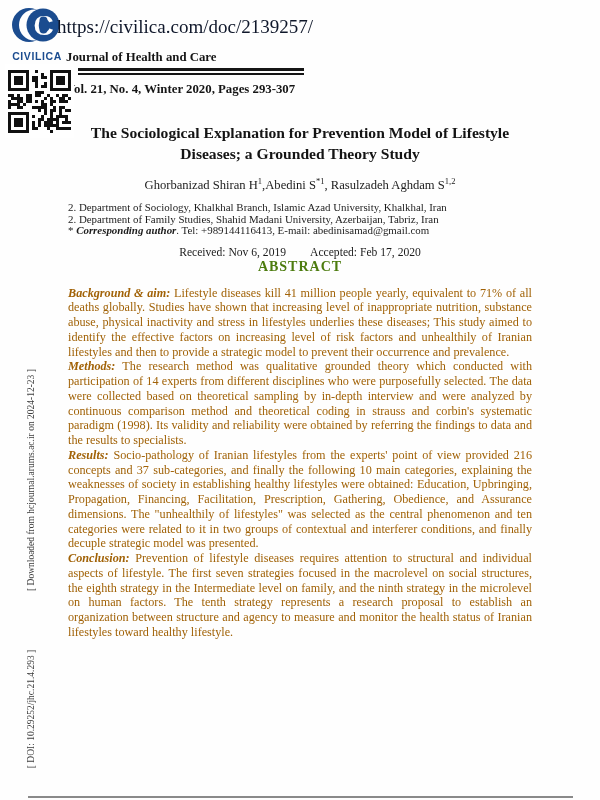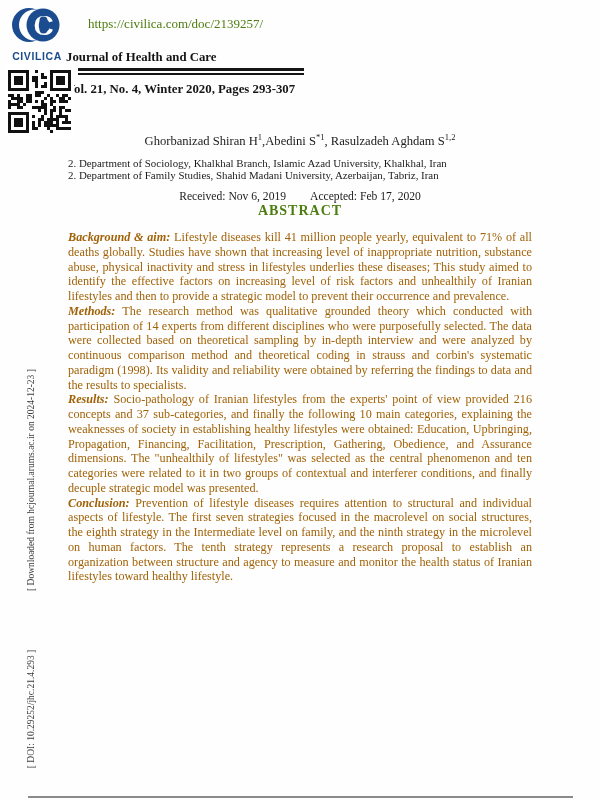--- a/index.html
+++ b/index.html
@@ -4,21 +4,21 @@
 <style>
   html,body{margin:0;padding:0;}
   body{width:600px;height:800px;background:#fdfdfd;position:relative;overflow:hidden;
        font-family:"Liberation Serif",serif;color:#1f1f1f;}
   .page{position:absolute;inset:0;background:#fefefe;}
 
   
   .logo-block{position:absolute;left:8px;top:5px;width:58px;text-align:center;}
   .logo-word{font-family:"Liberation Sans",sans-serif;font-weight:bold;font-size:10.5px;
              color:#1b4c8f;letter-spacing:0.6px;margin-top:-1px;}
-  .url{position:absolute;left:88px;top:16px;font-size:13px;color:#4d7c0f;}
+  .url{position:absolute;left:57px;top:16px;font-size:19px;color:#0f172a;}
   .qr{position:absolute;left:5px;top:64px;width:69px;height:74px;background:#fff;
       display:flex;align-items:center;justify-content:center;z-index:3;}
   .journal-block{position:absolute;left:66px;top:50px;z-index:1;}
   .journal-name{font-weight:bold;font-size:12.8px;color:#151515;}
   .rule2{margin:3px 0 0 12px;width:226px;height:2px;
          border-top:3px solid #151515;border-bottom:2px solid #151515;}
   .issue-line{margin-top:7px;font-weight:bold;font-size:12.8px;color:#151515;}
 
   
   .content{position:absolute;left:68px;top:120px;width:464px;}
@@ -196,26 +196,28 @@
         <rect x="42" y="0" width="21" height="21" fill="#111"></rect>
         <rect x="45" y="3" width="15" height="15" fill="#fff"></rect>
         <rect x="48" y="6" width="9" height="9" fill="#111"></rect>
         <rect x="0" y="42" width="21" height="21" fill="#111"></rect>
         <rect x="3" y="45" width="15" height="15" fill="#fff"></rect>
         <rect x="6" y="48" width="9" height="9" fill="#111"></rect>
       </svg>
   </div>
 
   <div class="content">
+    <h1 class="title">The Sociological Explanation for Prevention Model of Lifestyle Diseases; a Grounded Theory Study</h1>
 
     <div class="authors"><span><span>Ghorbanizad Shiran H</span><sup>1</sup><span>,</span></span><span><span>Abedini S</span><sup>*1</sup><span>, </span></span><span><span>Rasulzadeh Aghdam S</span><sup>1,2</sup></span></div>
 
     <div class="affil">
       <div>2.  Department of Sociology, Khalkhal Branch, Islamic Azad University, Khalkhal, Iran</div>
       <div>2.  Department of Family Studies, Shahid Madani University, Azerbaijan, Tabriz, Iran</div>
+      <div><span>* </span><span class="corr-label">Corresponding author</span><span>. Tel: +989144116413, E-mail: abedinisamad@gmail.com</span></div>
     </div>
 
     <div class="dates"><span>Received: Nov 6, 2019</span><span class="sp"></span><span>Accepted: Feb 17, 2020</span></div>
 
     <div class="abs-head">ABSTRACT</div>
 
     <div class="abs-body">
       <p><span class="sec-label">Background &amp; aim:</span> <span>Lifestyle diseases kill 41 million people yearly, equivalent to 71% of all deaths globally. Studies have shown that increasing level of inappropriate nutrition, substance abuse, physical inactivity and stress in lifestyles underlies these diseases; This study aimed to identify the effective factors on increasing level of risk factors and unhealthily of Iranian lifestyles and then to provide a strategic model to prevent their occurrence and prevalence.</span></p>
       <p><span class="sec-label">Methods:</span> <span>The research method was qualitative grounded theory which conducted with participation of 14 experts from different disciplines who were purposefully selected. The data were collected based on theoretical sampling by in-depth interview and were analyzed by continuous comparison method and theoretical coding in strauss and corbin's systematic paradigm (1998). Its validity and reliability were obtained by referring the findings to data and the results to specialists.</span></p>
       <p><span class="sec-label">Results:</span> <span>Socio-pathology of Iranian lifestyles from the experts' point of view provided 216 concepts and 37 sub-categories, and finally the following 10 main categories, explaining the weaknesses of society in establishing healthy lifestyles were obtained: Education, Upbringing, Propagation, Financing, Facilitation, Prescription, Gathering, Obedience, and Assurance dimensions. The "unhealthily of lifestyles" was selected as the central phenomenon and ten categories were related to it in two groups of contextual and interferer conditions, and finally decuple strategic model was presented.</span></p>

